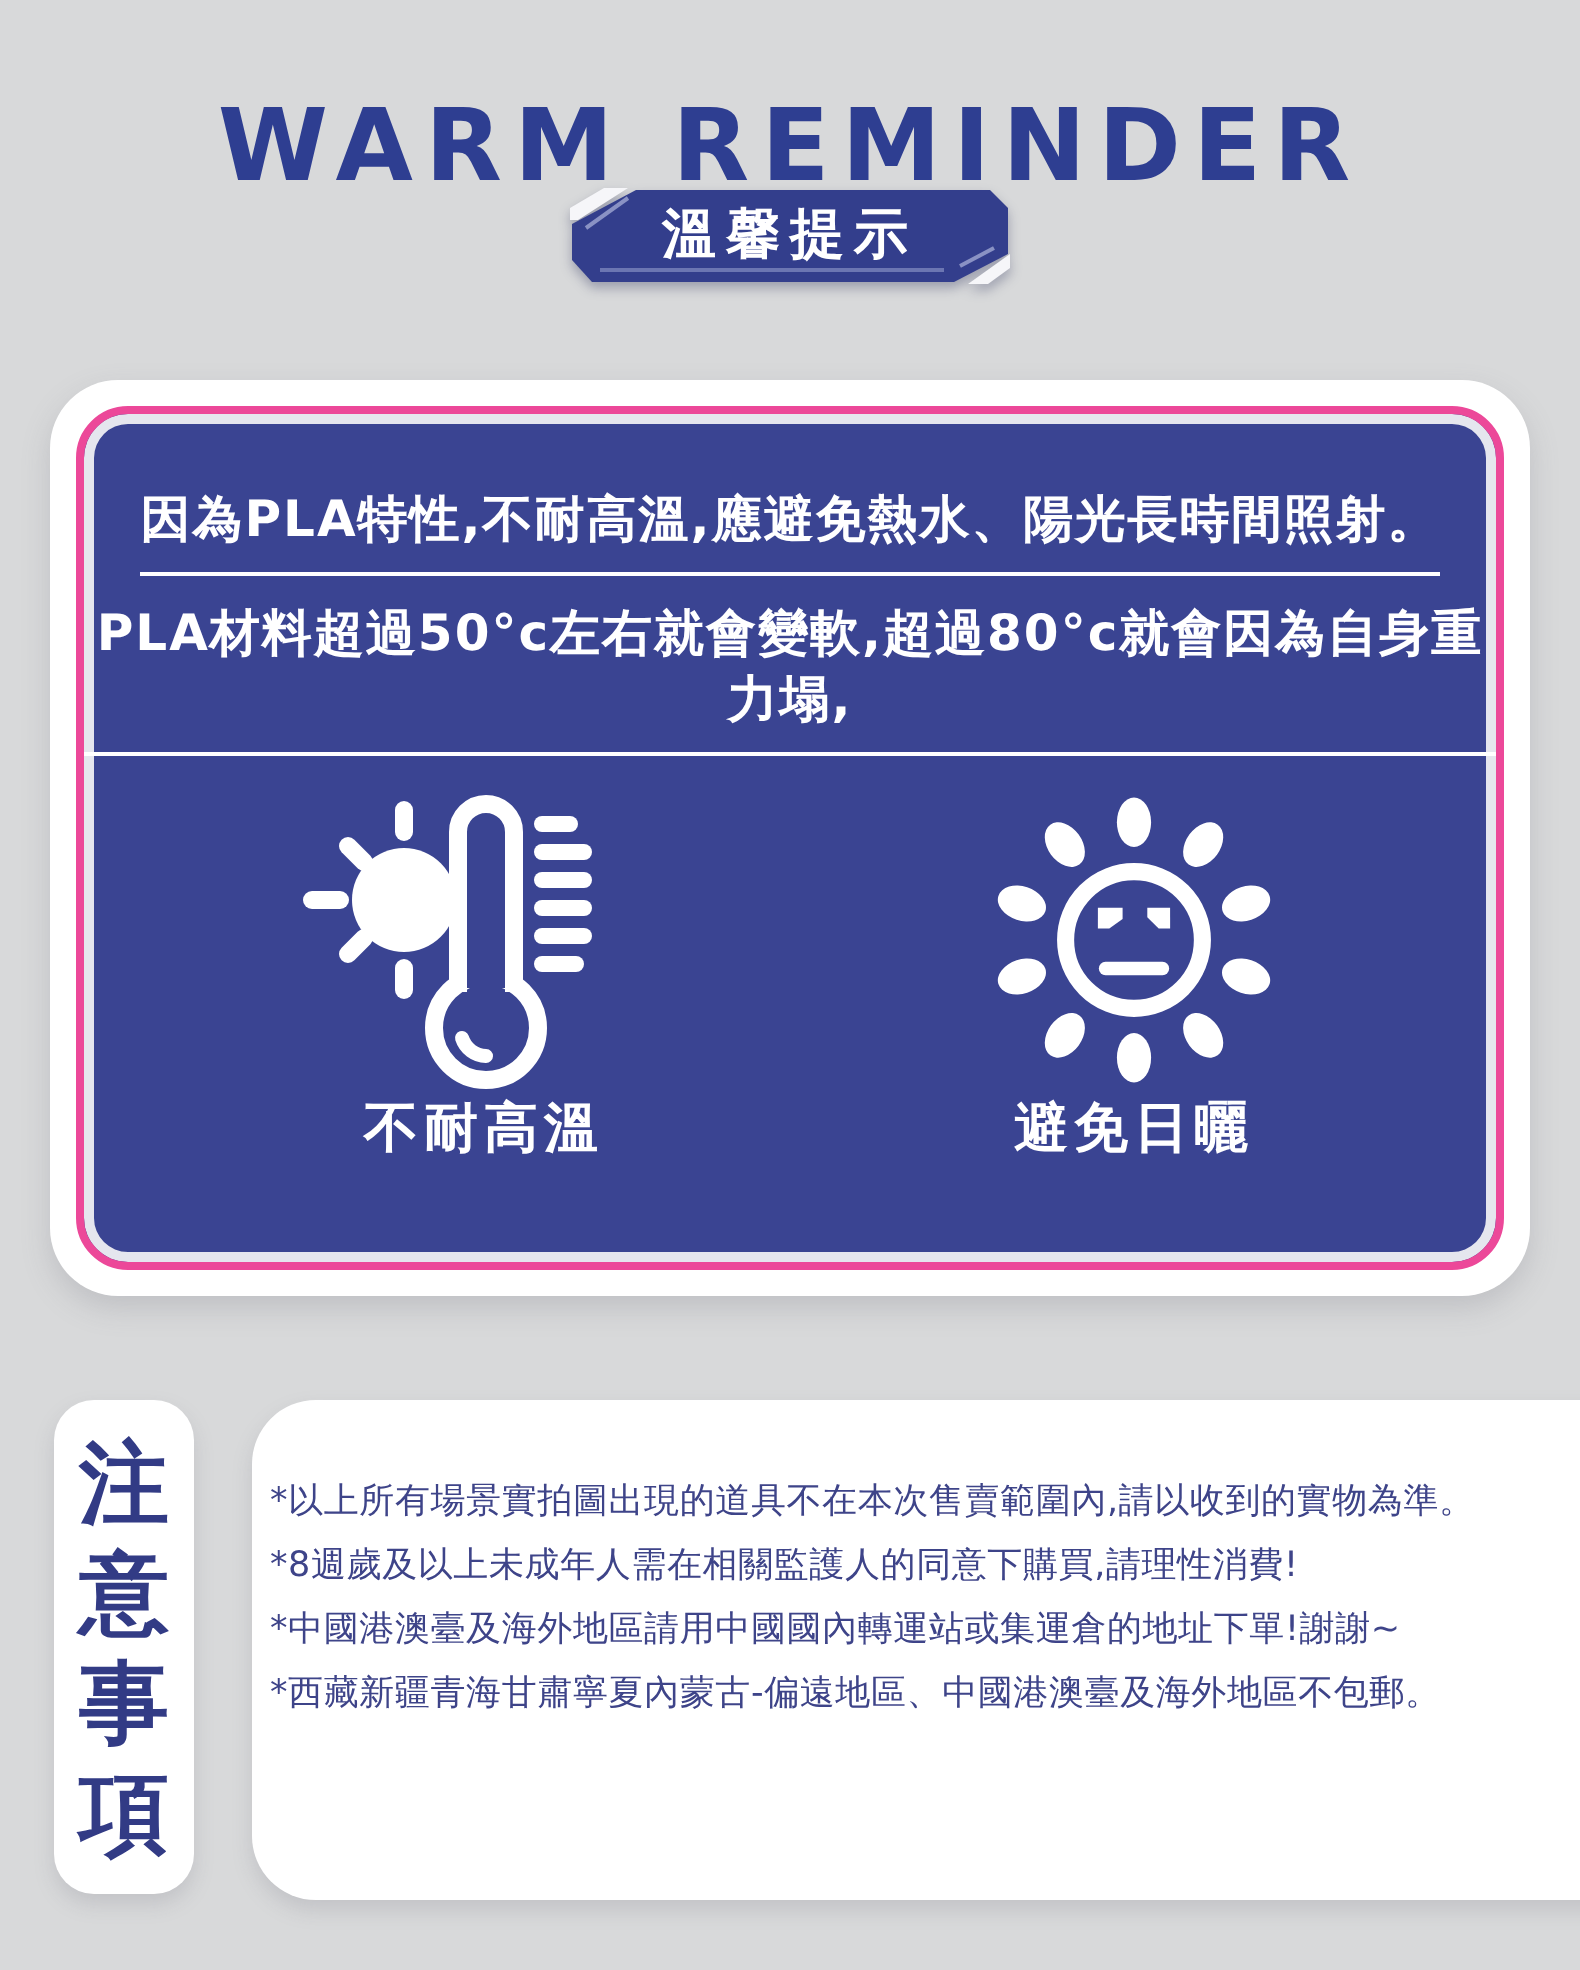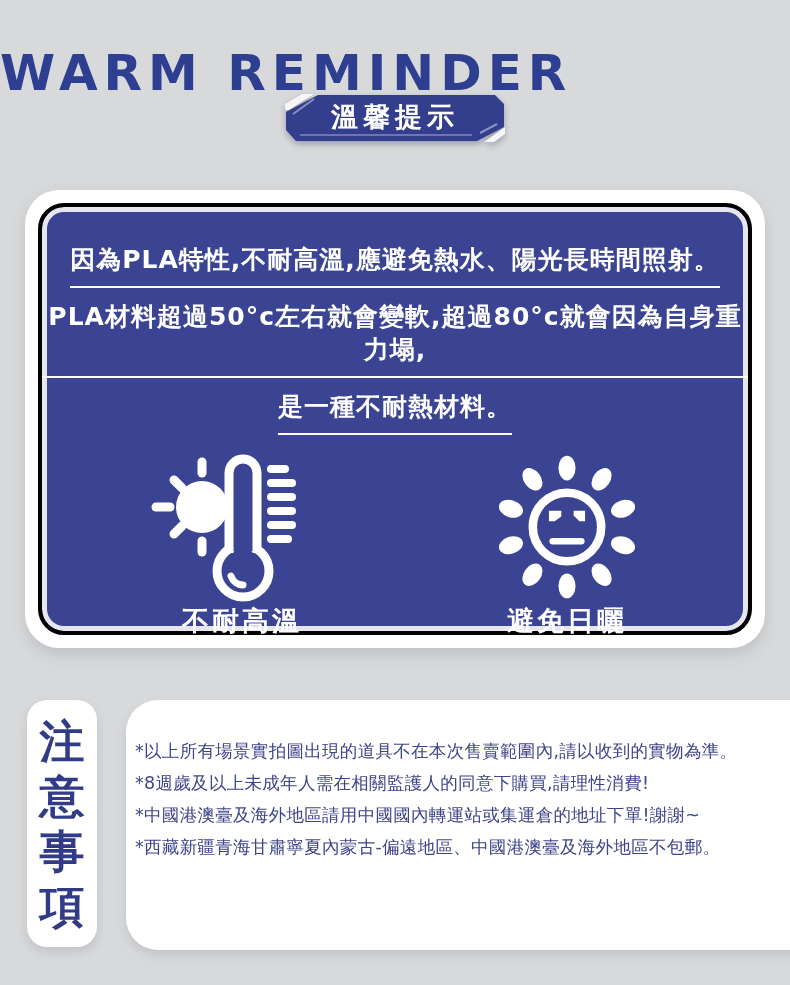--- a/index.html
+++ b/index.html
@@ -8,21 +8,21 @@
     font-family: "DejaVu Sans", "Liberation Sans", sans-serif;
     background:#d8d9da;
     position:relative;
     overflow:hidden;
   }
   .stage { position:absolute; inset:0; width:790px; height:985px; }
 
   
   .title {
     position:absolute; top:44px; left:0; width:100%;
-    text-align:left;
+    text-align:center;
     font-size:50px; font-weight:bold; letter-spacing:6px;
     color:#2e3e91;
   }
   .badge {
     position:absolute; top:94px; left:50%; transform:translateX(-50%);
     width:222px; height:48px;
     filter:drop-shadow(0 3px 3px rgba(40,45,90,.35));
   }
   .badge svg { position:absolute; inset:0; }
   .badge .badge-text {
@@ -35,21 +35,21 @@
 
   
   .warning-card {
     position:absolute; left:25px; top:190px; width:740px; height:458px;
     background:#ffffff; border-radius:34px;
     box-shadow:0 6px 14px rgba(120,120,130,.25);
   }
   .warning-panel {
     position:absolute; inset:13px;
     background:#3a4492;
-    border:4px solid #000000;
+    border:4px solid #ec4899;
     box-shadow:inset 0 0 0 5px #e5e6ee;
     border-radius:26px;
     padding-top:36px;
     text-align:center;
   }
   .w-line { display:block; }
   .w-line span {
     display:inline-block;
     color:#ffffff; font-size:25px; font-weight:bold; letter-spacing:1px;
     padding-bottom:10px; margin-bottom:12px;
@@ -113,23 +113,20 @@
 
   <div class="warning-card">
     <div class="warning-panel">
 
       <div class="w-line">
         <span>因為PLA特性,不耐高溫,應避免熱水、陽光長時間照射。</span>
       </div>
       <div class="w-line">
         <span>PLA材料超過50°c左右就會變軟,超過80°c就會因為自身重力塌,</span>
       </div>
-      <div class="w-line">
-        <span>是一種不耐熱材料。</span>
-      </div>
 
       <div class="features">
 
         <div class="feature">
           <svg class="f-icon" width="200" height="152" viewBox="0 0 190 152">
             <g stroke="#ffffff" stroke-width="9" stroke-linecap="round">
               <line x1="55" y1="11" x2="55" y2="22"></line>
               <line x1="27" y1="29" x2="35" y2="37"></line>
               <line x1="9" y1="56" x2="23" y2="56"></line>
               <line x1="27" y1="83" x2="35" y2="75"></line>

